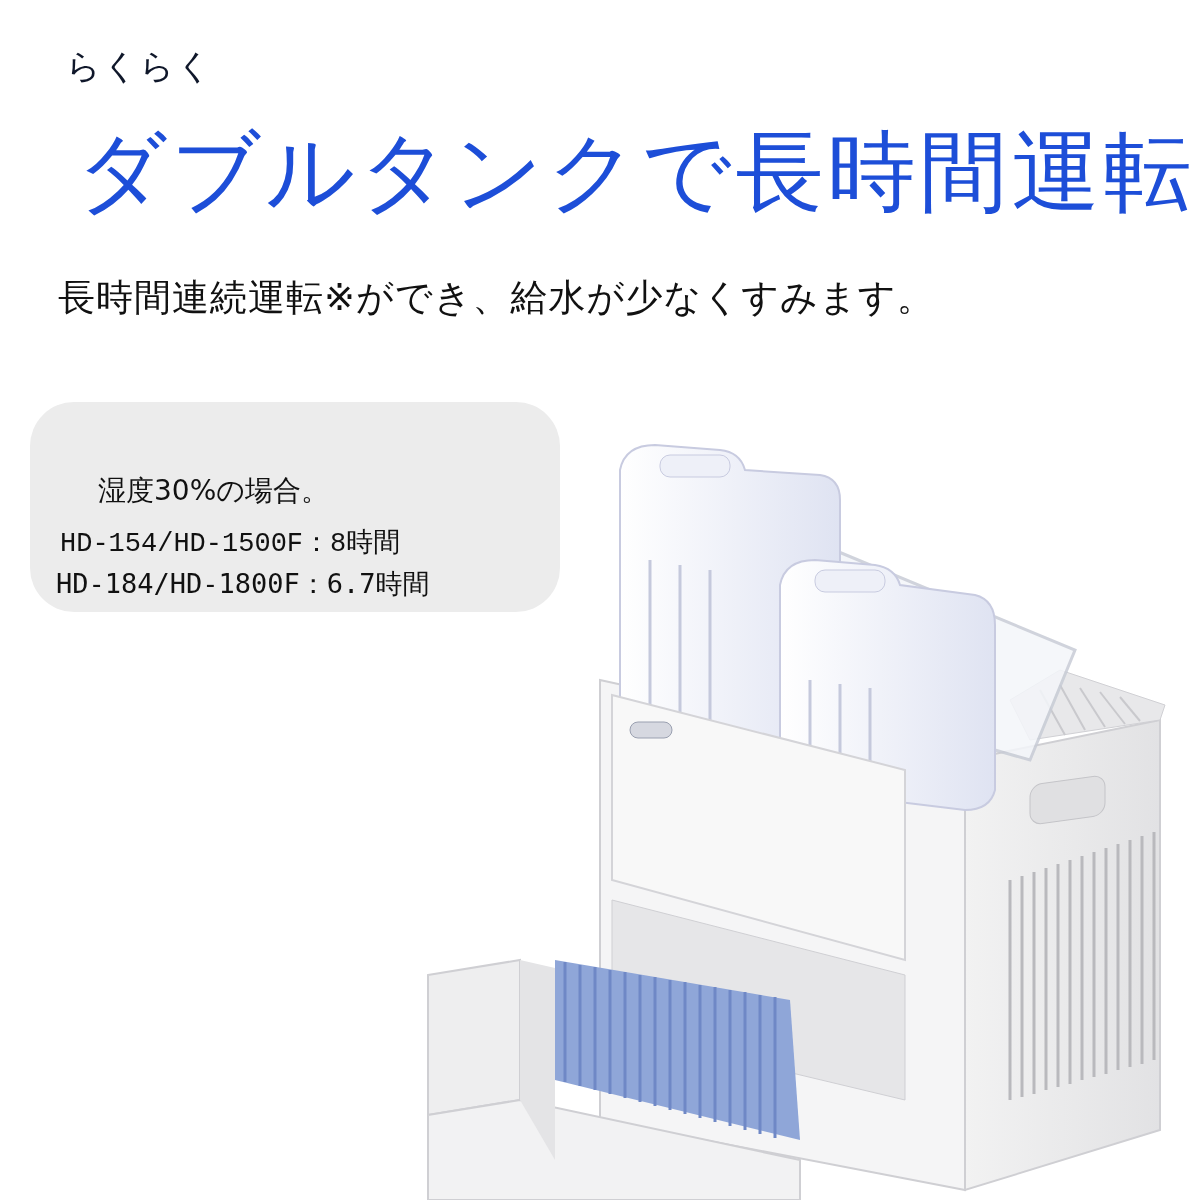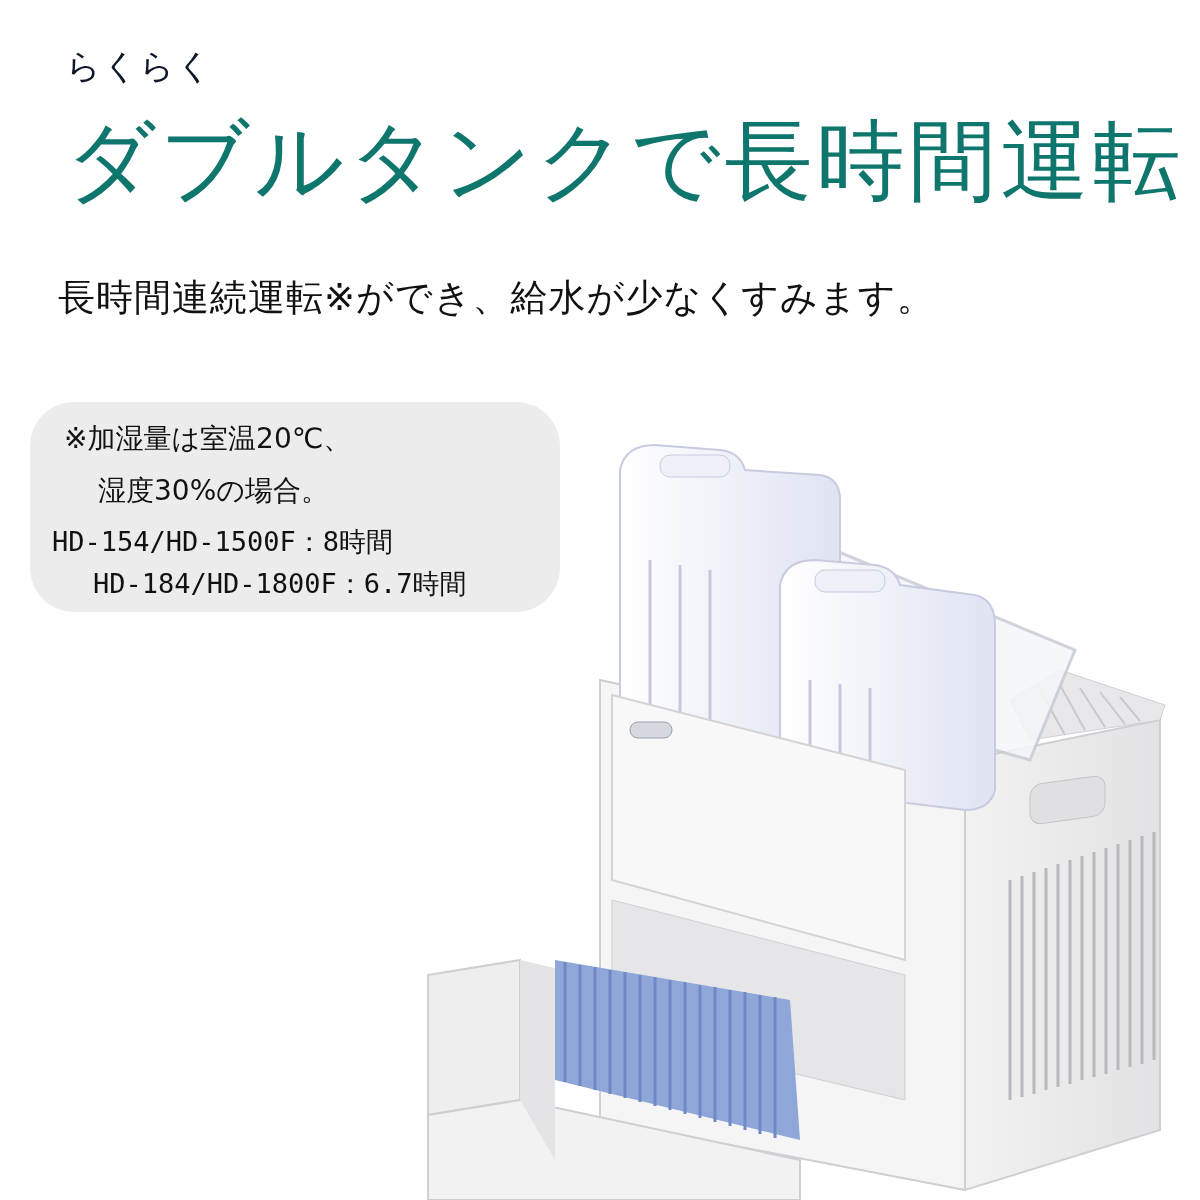--- a/index.html
+++ b/index.html
@@ -1,45 +1,44 @@
 <!DOCTYPE html>
 <html><head>
   <meta charset="utf-8">
   <style>
     html, body { margin: 0; padding: 0; }
     body {
       width: 1200px; height: 1200px; background: #ffffff; position: relative; overflow: hidden;
       font-family: "DejaVu Sans", sans-serif; color: #111;
     }
     .kicker { position: absolute; left: 66px; top: 44px; font-size: 34px; letter-spacing: 2px; color: #0f172a; }
-    .title { position: absolute; left: 60px; top: 96px; font-size: 88px; letter-spacing: 4px; color: #0f766e; font-weight: normal; margin: 6px; white-space: nowrap; }
+    .title { position: absolute; left: 60px; top: 96px; font-size: 88px; letter-spacing: 4px; color: #1d4ed8; font-weight: normal; margin: 17px; white-space: nowrap; }
     .desc { position: absolute; left: 58px; top: 272px; font-size: 37px; line-height: 52px; color: #111; letter-spacing: 1px; white-space: nowrap; }
     .note-box {
       position: absolute; left: 30px; top: 402px; width: 530px; height: 210px;
       background: #ececec; border-radius: 44px;
     }
     .note-line { position: absolute; font-size: 28px; color: #111; white-space: nowrap; }
     .note-mono { font-family: "DejaVu Sans Mono", monospace; font-size: 27px; }
     .product { position: absolute; left: 420px; top: 430px; width: 780px; height: 770px; }
   </style>
 </head>
 <body>
 
 <div class="kicker">らくらく</div>
 <h1 class="title">ダブルタンクで長時間運転</h1>
 
 <div class="desc">
   <div>長時間連続運転※ができ、給水が少なくすみます。</div>
 </div>
 
 <div class="note-box">
-  <div class="note-line" style="left:34px; top:18px;">※加湿量は室温20℃、</div>
   <div class="note-line" style="left:68px; top:70px;">湿度30%の場合。</div>
-  <div class="note-line note-mono" style="left:22px; top:122px;">HD-154/HD-1500F：8時間</div>
-  <div class="note-line note-mono" style="left:26px; top:164px;margin-left:37px;">HD-184/HD-1800F：6.7時間</div>
+  <div class="note-line note-mono" style="left:30px; top:122px;font-family:Liberation Mono, monospace;">HD-154/HD-1500F：8時間</div>
+  <div class="note-line note-mono" style="left:26px; top:164px;">HD-184/HD-1800F：6.7時間</div>
 </div>
 
 <svg class="product" viewBox="420 430 780 770" xmlns="http://www.w3.org/2000/svg">
   <defs>
     <linearGradient id="bodyG" x1="0" x2="1">
       <stop offset="0" stop-color="#f2f2f2"></stop>
         <stop offset="1" stop-color="#e2e2e4"></stop>
     </linearGradient>
     <linearGradient id="tankG" x1="0" x2="1">
       <stop offset="0" stop-color="#ffffff"></stop>

